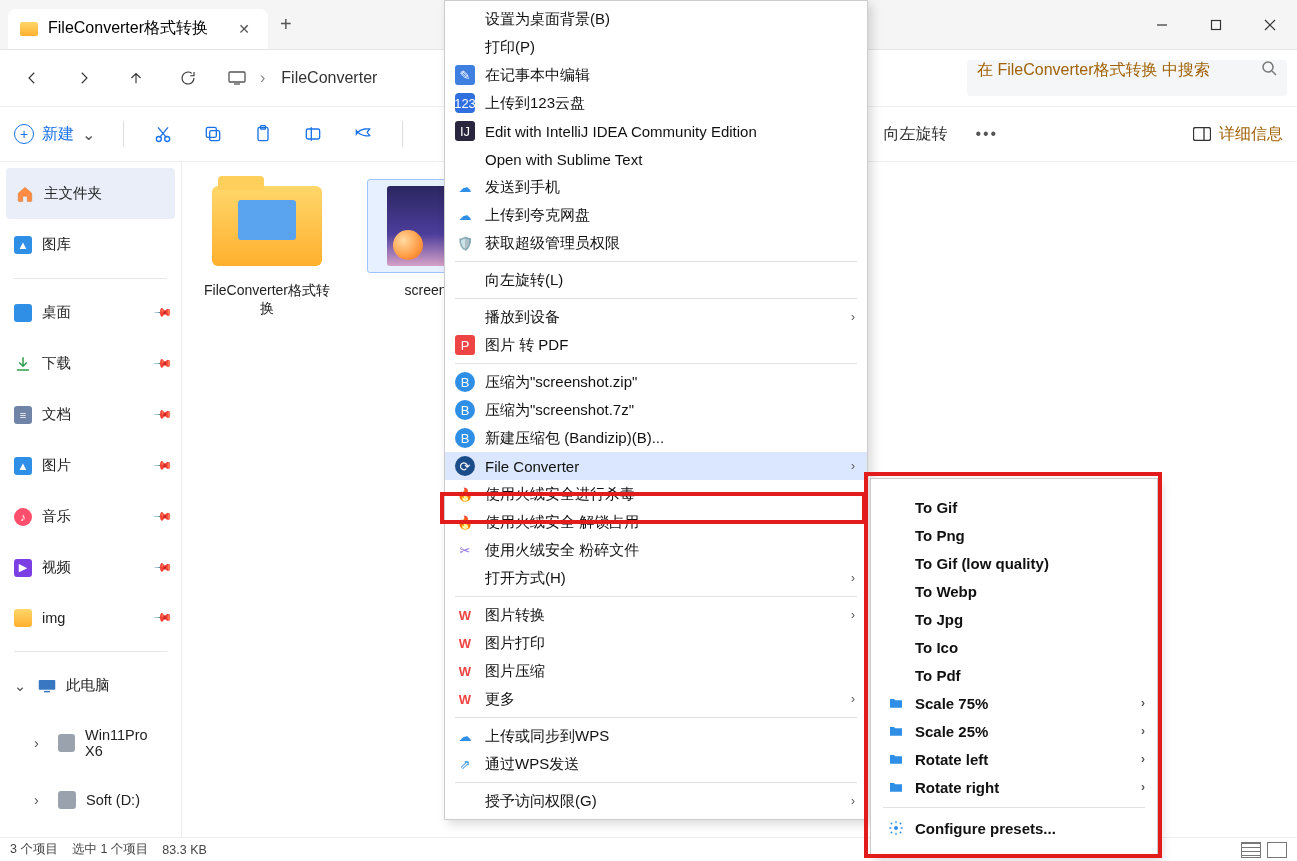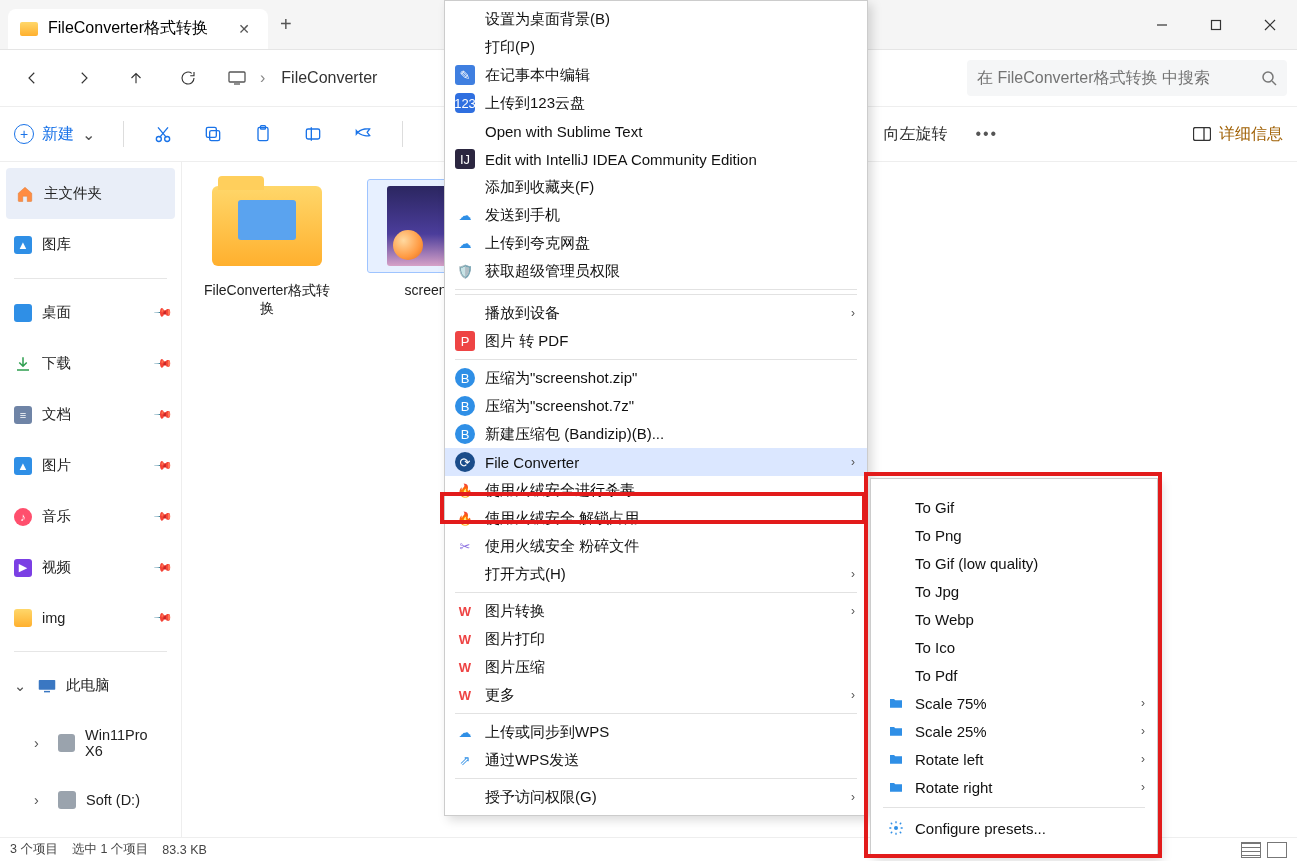--- a/index.html
+++ b/index.html
@@ -15,21 +15,21 @@
 .win-btn { width: 54px; height: 50px; display: flex; align-items: center; justify-content: center; color: #333; }
 .win-btn svg { width: 12px; height: 12px; }
 
 
 .addrbar { height: 56px; display: flex; align-items: center; gap: 8px; padding: 0 10px; background:#fff;}
 .nav-btn { width: 44px; height: 36px; display: flex; align-items: center; justify-content: center; color: #333; border-radius: 4px;}
 .nav-btn svg { width: 18px; height: 18px; stroke: #333; fill: none; stroke-width: 1.5;}
 .crumb-host { flex: 1; display:flex; align-items:center; gap: 16px; padding-left: 10px; color:#333;}
 .crumb-seg { display:flex; align-items:center; gap: 14px; }
 .crumb-chevron { color:#888; }
-.searchbox { width: 320px; height: 36px; background: #f5f6f7; border-radius: 4px; display:flex; align-items:center; padding: 0 10px; color:#737373; gap: 8px; }
+.searchbox { width: 320px; height: 36px; background: #f5f6f7; border-radius: 4px; display:flex; padding: 0 10px; color:#a16207; gap: 8px; }
 .searchbox .ph { flex:1; }
 
 
 .toolbar { height: 56px; border-top:1px solid #eee; border-bottom:1px solid #eee; display:flex; align-items:center; padding: 0 14px; gap: 28px;}
 .new-btn { display:flex; align-items:center; gap:8px; color:#1a73e8; }
 .new-btn .circle-plus { width:20px; height:20px; border:1.6px solid #1a73e8; border-radius:50%; display:flex; align-items:center; justify-content:center; font-size:14px; line-height:1;}
 .tbar-sep { width:1px; height:26px; background:#ddd; }
 .ticon { width:22px; height:22px; color:#1a73e8; display:flex; align-items:center; justify-content:center;}
 .ticon svg { width:20px; height:20px; stroke:#1a73e8; fill:none; stroke-width:1.6; }
 .rotate-label { color:#333; display:flex; align-items:center; gap:24px;}
@@ -80,21 +80,21 @@
 .ctx { position:absolute; top:0; left:444px; width:424px; background:#fff; border:1px solid #ccc; box-shadow: 4px 4px 10px rgba(0,0,0,.15); padding: 4px 0; font-size:15px; color:#111;}
 .ctx-item { display:flex; align-items:center; height:28px; padding: 0 14px 0 10px; gap:10px; position:relative;}
 .ctx-item.highlighted { background:#dbe7ff;}
 .ctx-sep { height:1px; background:#e2e2e2; margin:4px 10px;}
 .ctx-ico { width:20px; height:20px; display:flex; align-items:center; justify-content:center; font-size:13px; color:#fff; border-radius:3px;}
 .ctx-ico.blank { background:transparent;}
 .ctx-arrow { position:absolute; right:12px; color:#555; font-size:12px;}
 .ctx-highlight-box { position:absolute; border:4px solid #e21b1b; pointer-events:none;}
 
 
-.subctx { position:absolute; top:478px; left:870px; width:288px; background:#fff; border:1px solid #ccc; box-shadow: 4px 4px 10px rgba(0,0,0,.15); padding: 14px 0; font-size:15px; color:#111;}
+.subctx { position:absolute; top:478px; left:870px; width:288px; background:#fff; border:1px solid #ccc; box-shadow: 4px 4px 10px rgba(0,0,0,.15); padding: 14px 0; font-size:15px; color:#111;font-weight:bold;}
 .sub-item { display:flex; align-items:center; height:28px; padding:0 14px 0 16px; gap:10px; position:relative;}
 .sub-ico { width:18px; height:18px; display:flex; align-items:center; justify-content:center;}
 .sub-ico svg{ width:16px;height:16px; fill:#2f8fe6;}
 .sub-arrow{ position:absolute; right:12px; color:#555; font-size:12px;}
 .sub-sep { height:1px; background:#e2e2e2; margin:6px 12px;}
 </style>
 </head>
 <body>
 
 <div class="titlebar">
@@ -352,44 +352,44 @@
     </div>
   <div class="ctx-item">
       <span class="ctx-ico" style="background:#3f7fe0;">✎</span>
       <span>在记事本中编辑</span>
     </div>
   <div class="ctx-item">
       <span class="ctx-ico" style="background:#2f6fe0;border-radius:4px;">123</span>
       <span>上传到123云盘</span>
     </div>
   <div class="ctx-item">
-      <span class="ctx-ico blank"></span>
-      <span>Open with Sublime Text</span>
-    </div>
-  <div class="ctx-item">
       <span class="ctx-ico" style="background:#2b2640;">IJ</span>
       <span>Edit with IntelliJ IDEA Community Edition</span>
     </div>
   <div class="ctx-item">
       <span class="ctx-ico blank"></span>
-      <span>添加到收藏夹(F)</span>
+      <span>Open with Sublime Text</span>
     </div>
   <div class="ctx-item">
       <span class="ctx-ico" style="background:none;color:#2f8fe6;">☁</span>
       <span>发送到手机</span>
     </div>
   <div class="ctx-item">
       <span class="ctx-ico" style="background:none;color:#2f8fe6;">☁</span>
       <span>上传到夸克网盘</span>
     </div>
   <div class="ctx-item">
       <span class="ctx-ico" style="background:none;">🛡️</span>
       <span>获取超级管理员权限</span>
     </div>
   <div class="ctx-sep"></div>
+  <div class="ctx-item">
+      <span class="ctx-ico blank"></span>
+      <span>向左旋转(L)</span>
+    </div>
   <div class="ctx-sep"></div>
   <div class="ctx-item">
       <span class="ctx-ico blank"></span>
       <span>播放到设备</span>
       <span class="ctx-arrow">›</span>
     </div>
   <div class="ctx-item">
       <span class="ctx-ico" style="background:#e44;">P</span>
       <span>图片 转 PDF</span>
     </div>
@@ -474,25 +474,25 @@
   <div class="sub-item">
       <span class="sub-ico"></span>
       <span>To Png</span>
     </div>
   <div class="sub-item">
       <span class="sub-ico"></span>
       <span>To Gif (low quality)</span>
     </div>
   <div class="sub-item">
       <span class="sub-ico"></span>
+      <span>To Webp</span>
+    </div>
+  <div class="sub-item">
+      <span class="sub-ico"></span>
       <span>To Jpg</span>
-    </div>
-  <div class="sub-item">
-      <span class="sub-ico"></span>
-      <span>To Webp</span>
     </div>
   <div class="sub-item">
       <span class="sub-ico"></span>
       <span>To Ico</span>
     </div>
   <div class="sub-item">
       <span class="sub-ico"></span>
       <span>To Pdf</span>
     </div>
   <div class="sub-item">

